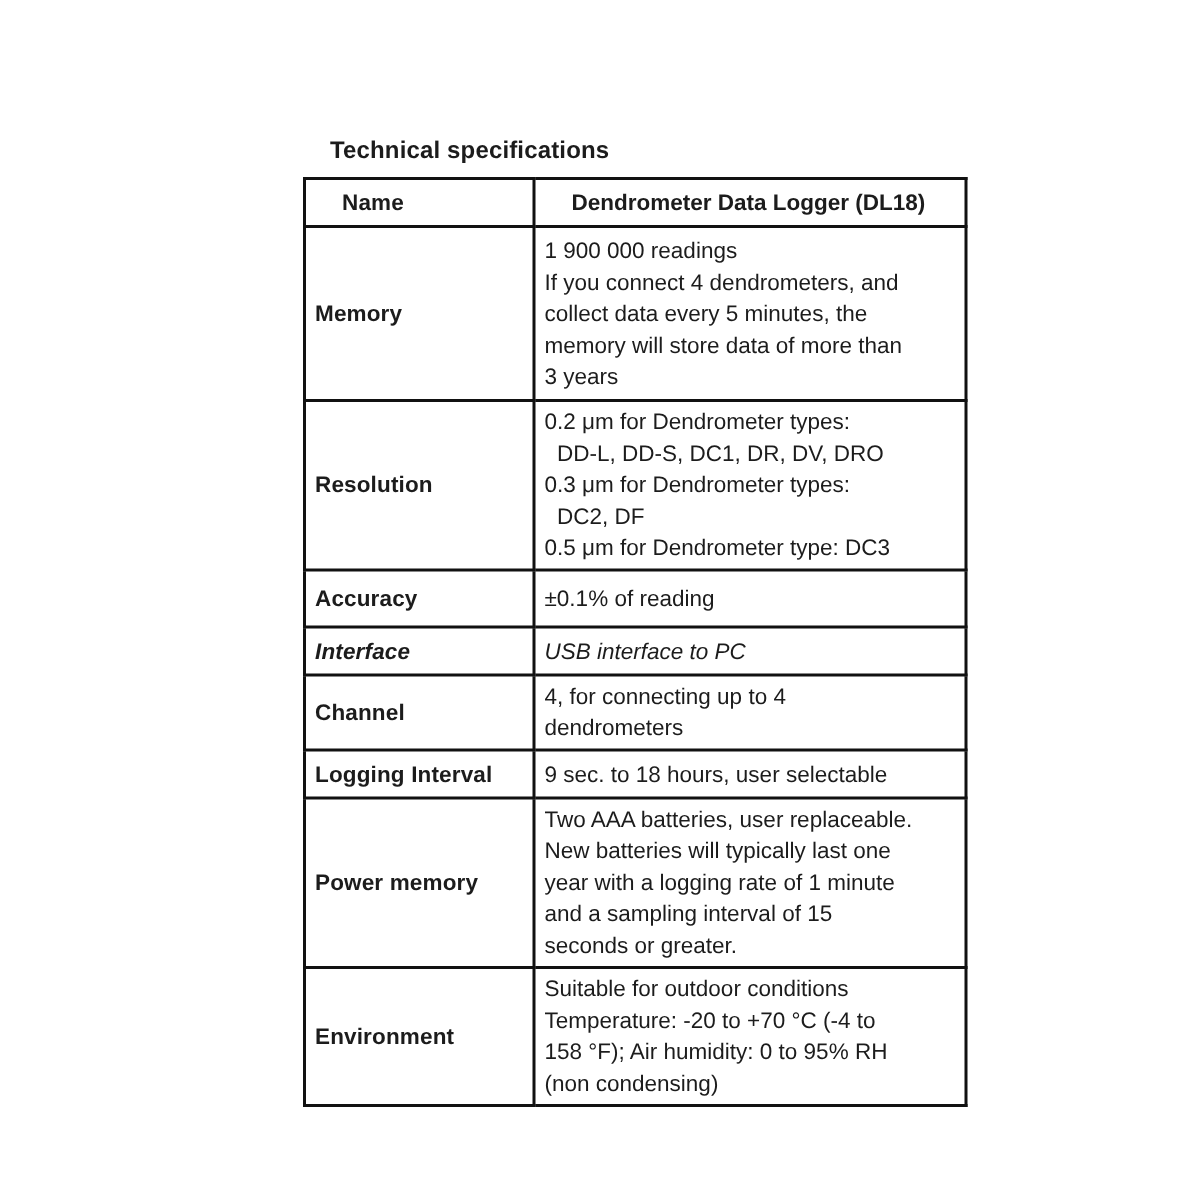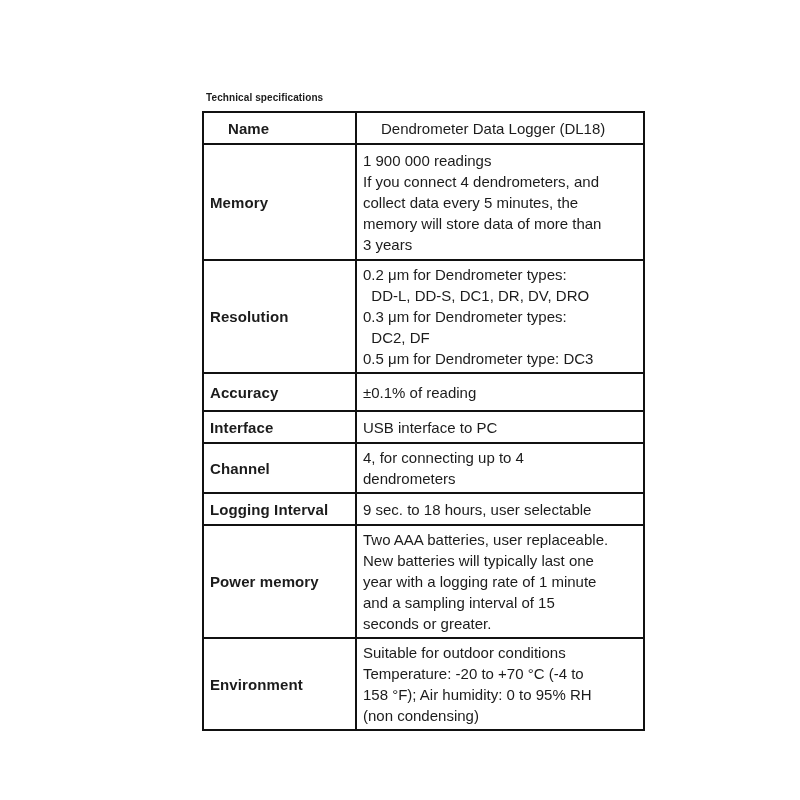--- a/index.html
+++ b/index.html
@@ -11,23 +11,23 @@
     font-family: "Liberation Sans", "DejaVu Sans", sans-serif;
     color: #1c1c1c;
   }
   .page {
     position: absolute;
     left: 202px;
     top: 92px;
     width: 404px;
   }
   .title {
-    font-size: 10px;
+    font-size: 16px;
     font-weight: 700;
-    margin: 0 0 8px 4px;
+    margin: 0 0 8px 18px;
     color: #1c1c1c;
     letter-spacing: 0.1px;
   }
   table.spec-table {
     border-collapse: collapse;
     width: 404px;
     table-layout: fixed;
   }
   table.spec-table td {
     border: 2px solid #111111;
@@ -39,26 +39,26 @@
   }
   td.label {
     width: 121px;
     font-weight: 700;
     letter-spacing: 0.1px;
   }
   td.value {
     width: 256px;
     white-space: pre-wrap;
   }
-  tr[data-row="0"] td.value { font-weight: 400; margin-left: 15px; }
+  tr[data-row="0"] td.value { font-weight: 700; margin-left: 15px; }
   tr[data-row="0"] td  { height: 24px; padding-left: 24px; }
   tr[data-row="1"] td  { height: 108px; margin-top: 24px; }
   tr[data-row="2"] td  { height: 105px; }
   tr[data-row="3"] td  { height: 30px; }
-  tr[data-row="4"] td  { height: 24px; }
+  tr[data-row="4"] td  { height: 24px; font-style: italic; }
   tr[data-row="5"] td  { height: 42px; }
   tr[data-row="6"] td  { height: 24px; }
   tr[data-row="7"] td  { height: 105px; margin-top: 19px; }
   tr[data-row="8"] td  { height: 84px; }
 </style>
 </head>
 <body>
 
 <div class="page">
   <h2 class="title">Technical specifications</h2>

